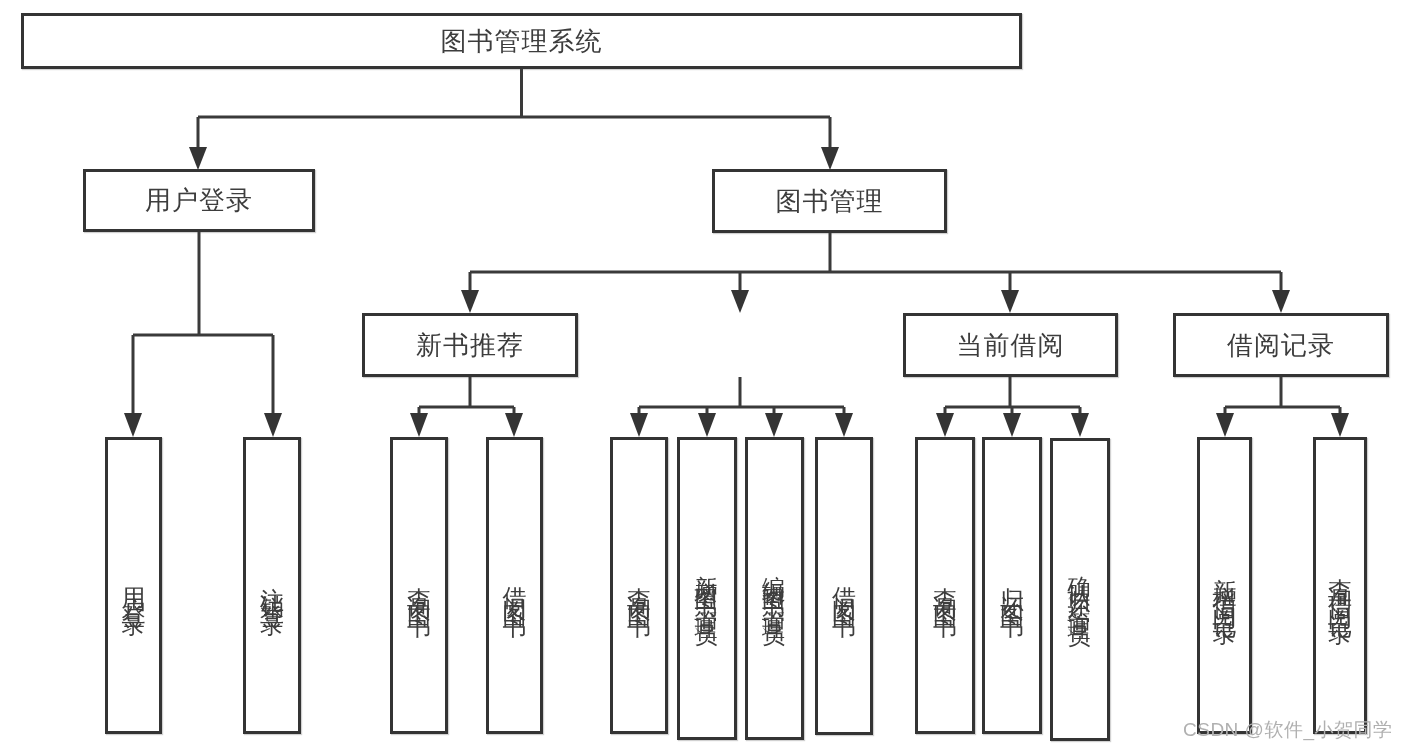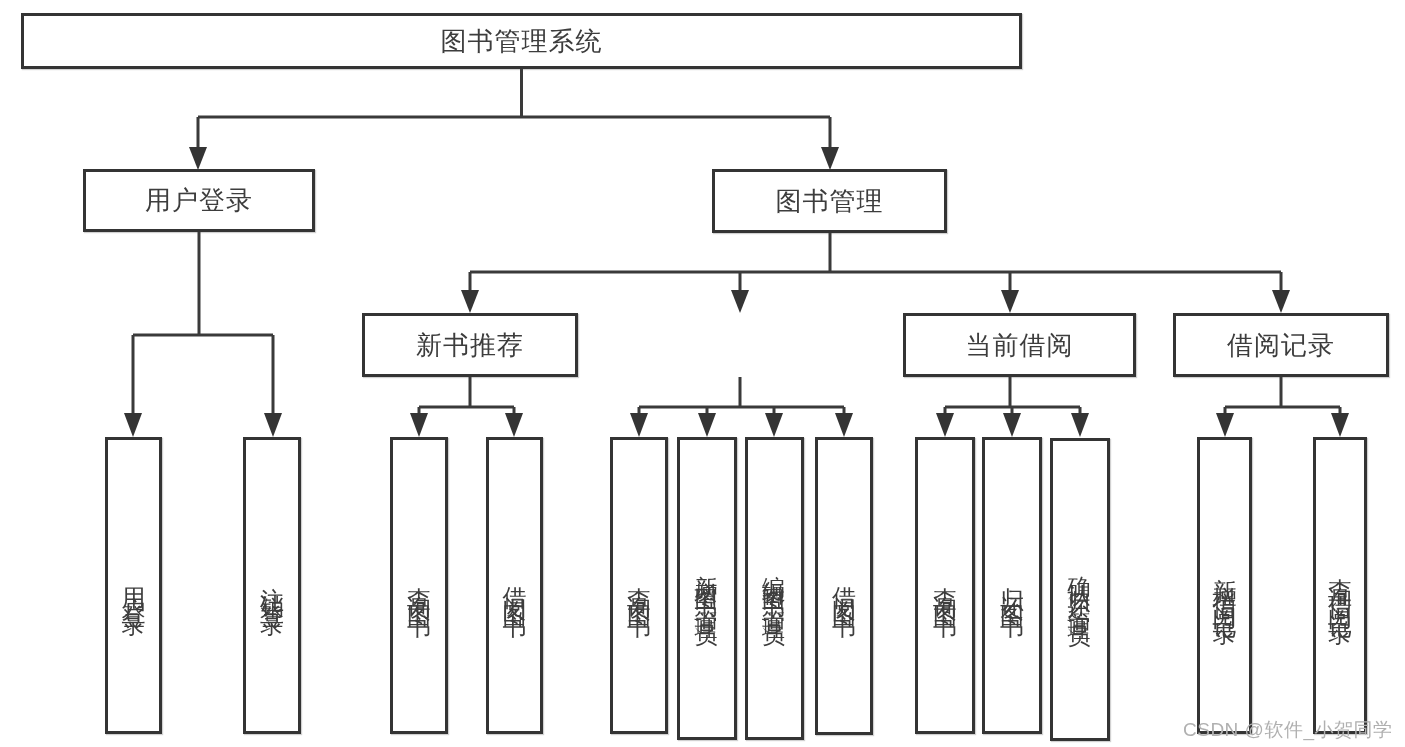--- a/index.html
+++ b/index.html
@@ -76,21 +76,21 @@
       <path class="ar" d="M1331,413 h18 l-9,24 z"></path>
     </g>
   </svg>
 
   <div class="box hbox" style="left:21px;top:13px;width:1001px;height:56px;">图书管理系统</div>
 
   <div class="box hbox" style="left:83px;top:169px;width:232px;height:63px;">用户登录</div>
   <div class="box hbox" style="left:712px;top:169px;width:235px;height:64px;font-family:Liberation Mono, monospace;">图书管理</div>
 
   <div class="box hbox" style="left:362px;top:313px;width:216px;height:64px;">新书推荐</div>
-  <div class="box hbox" style="left:903px;top:313px;width:233px;height:64px;">当前借阅</div>
+  <div class="box hbox" style="left:903px;top:313px;width:215px;height:64px;">当前借阅</div>
   <div class="box hbox" style="left:1173px;top:313px;width:216px;height:64px;">借阅记录</div>
 
   <div class="box vbox" style="left:105px;top:437px;width:57px;height:297px;">用户登录</div>
   <div class="box vbox" style="left:243px;top:437px;width:58px;height:297px;">注销登录</div>
 
   <div class="box vbox" style="left:390px;top:437px;width:58px;height:297px;">查询图书</div>
   <div class="box vbox" style="left:486px;top:437px;width:57px;height:297px;">借阅图书</div>
 
   <div class="box vbox" style="left:610px;top:437px;width:58px;height:297px;">查询图书</div>
   <div class="box vbox tight" style="left:677px;top:437px;width:60px;height:303px;">新增图书（管理员）</div>

